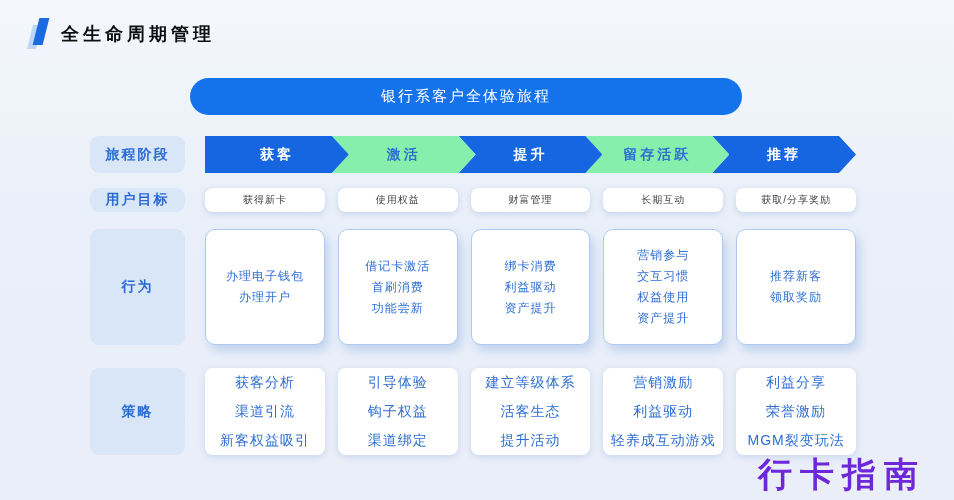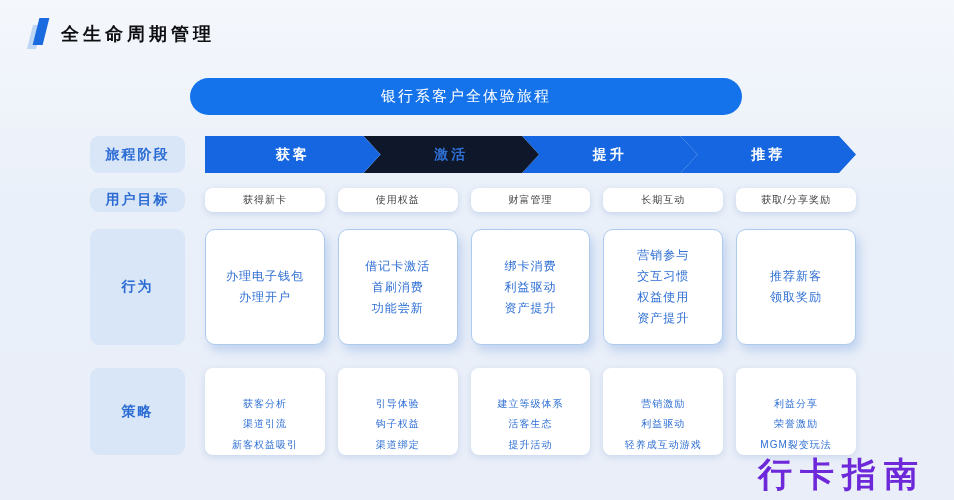--- a/index.html
+++ b/index.html
@@ -49,41 +49,41 @@
   
   .row-stage .row-content { gap:0; }
   .arrow { flex:1; display:flex; align-items:center; justify-content:center;
            font-size:14px; font-weight:bold; letter-spacing:3px;
            clip-path:polygon(0 0, calc(100% - 17px) 0, 100% 50%,
                              calc(100% - 17px) 100%, 0 100%, 17px 50%);text-align:right; }
   .arrow:first-child { clip-path:polygon(0 0, calc(100% - 17px) 0, 100% 50%,
                                          calc(100% - 17px) 100%, 0 100%); }
   .arrow + .arrow { margin-left:-17px; }
   .arrow.dark { background:#1566e0; color:#ffffff; }
-  .arrow.light { background:#0f172a; color:#2e6fd4; }
+  .arrow.light { background:#86efac; color:#2e6fd4; }
   .a1{z-index:5;} .a2{z-index:4;} .a3{z-index:3;} .a4{z-index:2;} .a5{z-index:1;}
   .arrow{position:relative;}
 
   
   .goal-box { flex:1; background:#ffffff; border-radius:8px;
               box-shadow:0 2px 6px rgba(130,160,210,.35);
               display:flex; align-items:center; justify-content:center;
               color:#404040; font-size:10px; letter-spacing:1px; }
 
   
   .behavior-card { flex:1; background:#ffffff; border:1px solid #aecbee; border-radius:10px;
                    box-shadow:4px 6px 10px rgba(100,150,220,.30);
                    display:flex; flex-direction:column; align-items:center; justify-content:center;
                    color:#2e6fd4; font-size:12px; line-height:1.75; letter-spacing:1px; }
 
   
   .strategy-card { flex:1; background:#ffffff; border-radius:8px;
                    box-shadow:0 2px 6px rgba(130,160,210,.30);
-                   display:flex; flex-direction:column; align-items:center; justify-content:flex-end;
-                   color:#2e6fd4; font-size:10px; line-height:2.05; letter-spacing:1px; }
+                   display:flex; flex-direction:column; align-items:center; justify-content:space-between;
+                   color:#2e6fd4; font-size:14px; line-height:2.05; letter-spacing:1px; }
 
   
   .watermark { position:absolute; right:28px; bottom:2px;
                font-size:34px; font-weight:bold; color:#6d28d9;
                letter-spacing:8px; user-select:none; }
 </style>
 </head>
 <body>
 
 <div class="header">
@@ -100,20 +100,21 @@
 <div class="banner">银行系客户全体验旅程</div>
 
 <div class="grid">
 
   <div class="row row-stage">
     <div class="row-label">旅程阶段</div>
     <div class="row-content">
       <div class="arrow dark a1">获客</div>
       <div class="arrow light a2">激活</div>
       <div class="arrow dark a3">提升</div>
+      <div class="arrow light a4">留存活跃</div>
       <div class="arrow dark a5">推荐</div>
     </div>
   </div>
 
   <div class="row row-goals">
     <div class="row-label">用户目标</div>
     <div class="row-content">
       <div class="goal-box">获得新卡</div>
       <div class="goal-box">使用权益</div>
       <div class="goal-box">财富管理</div>

